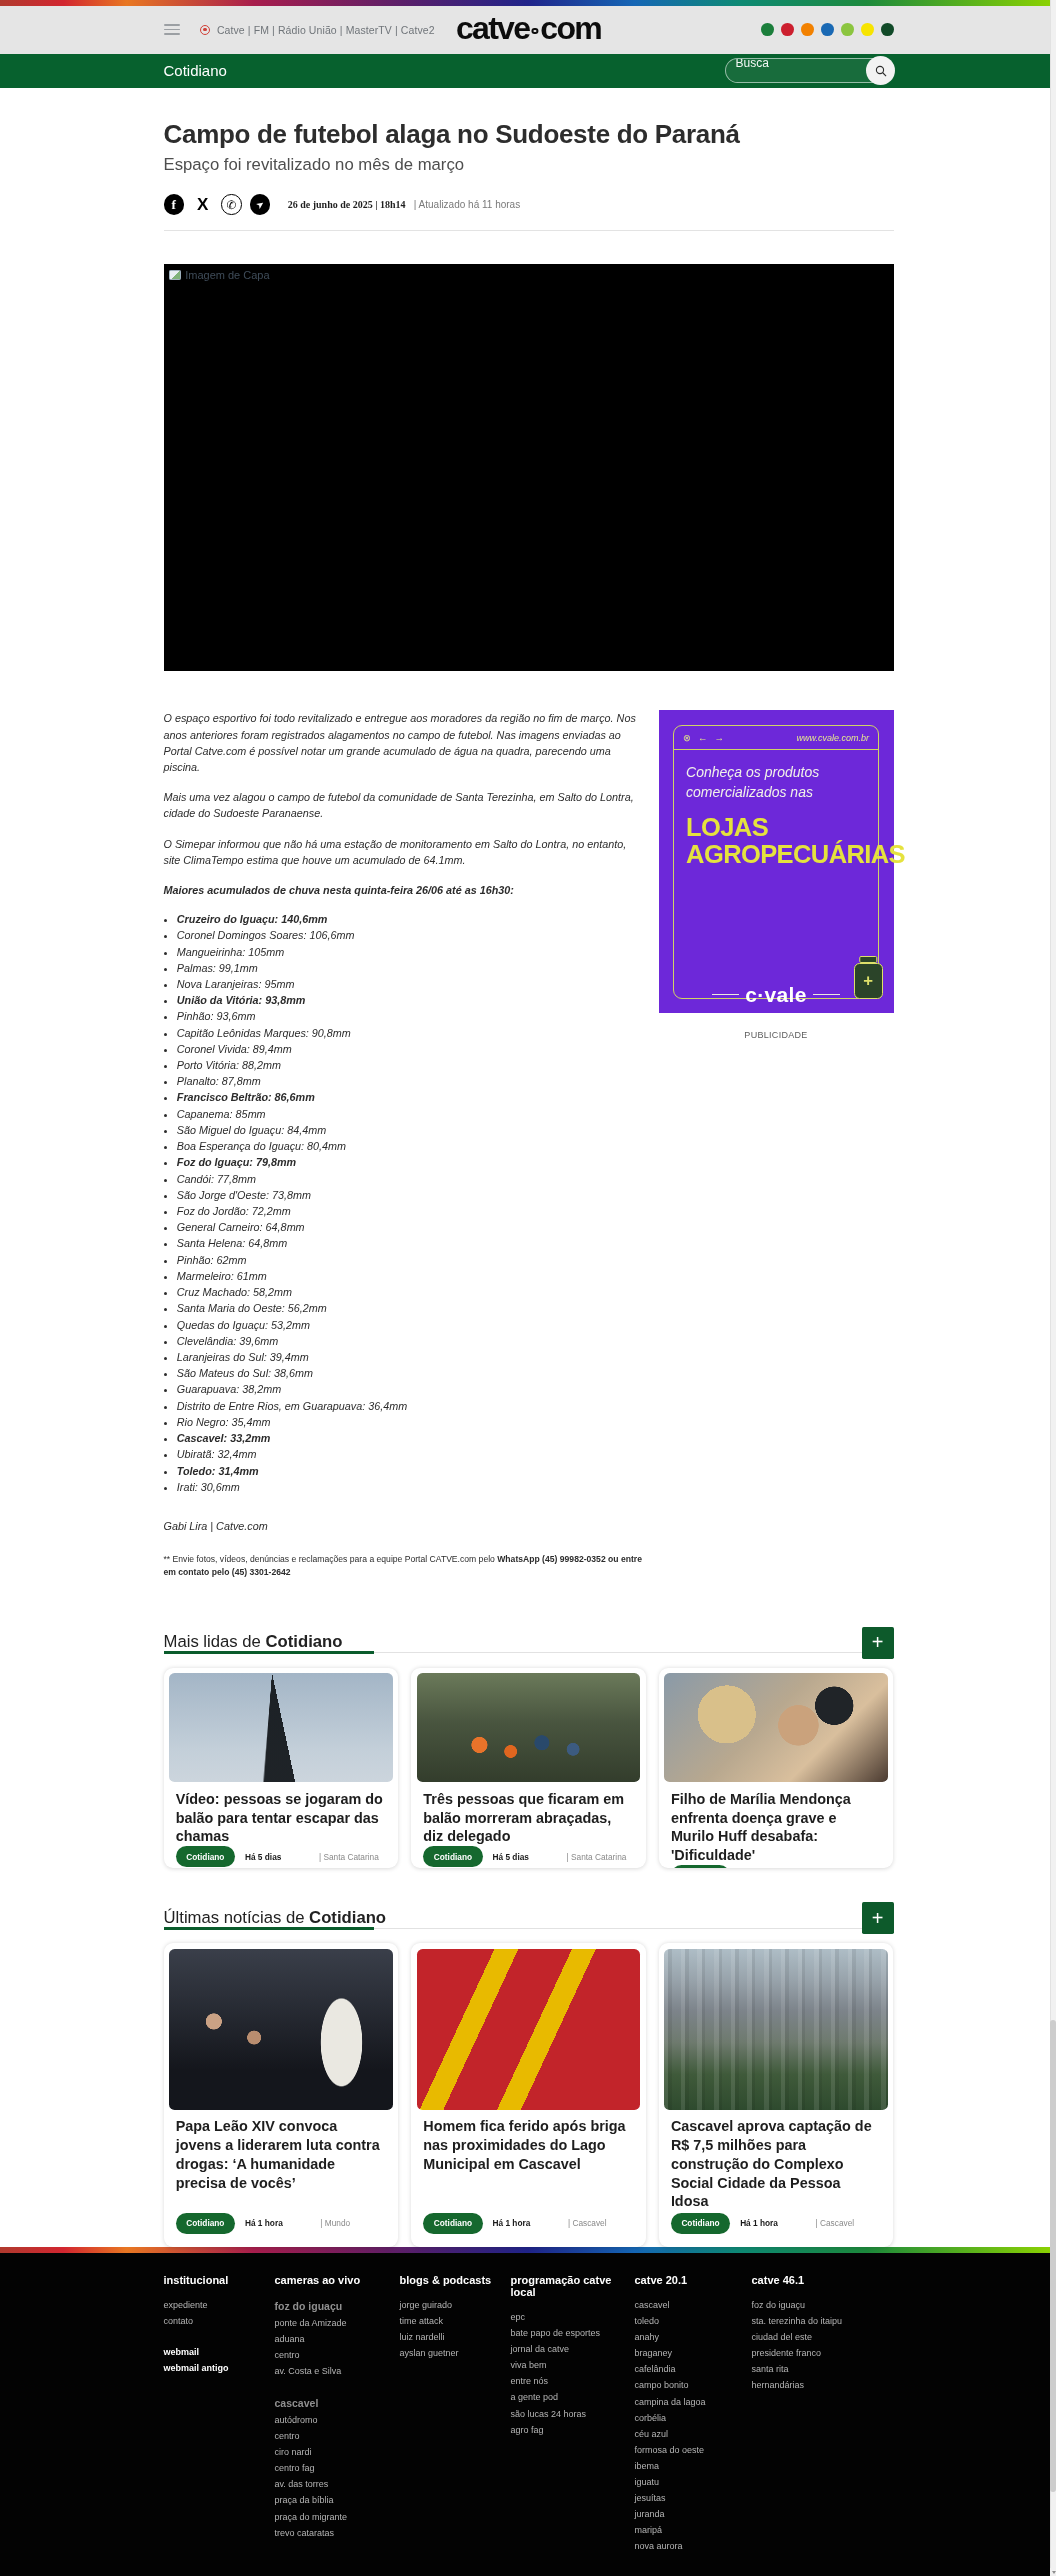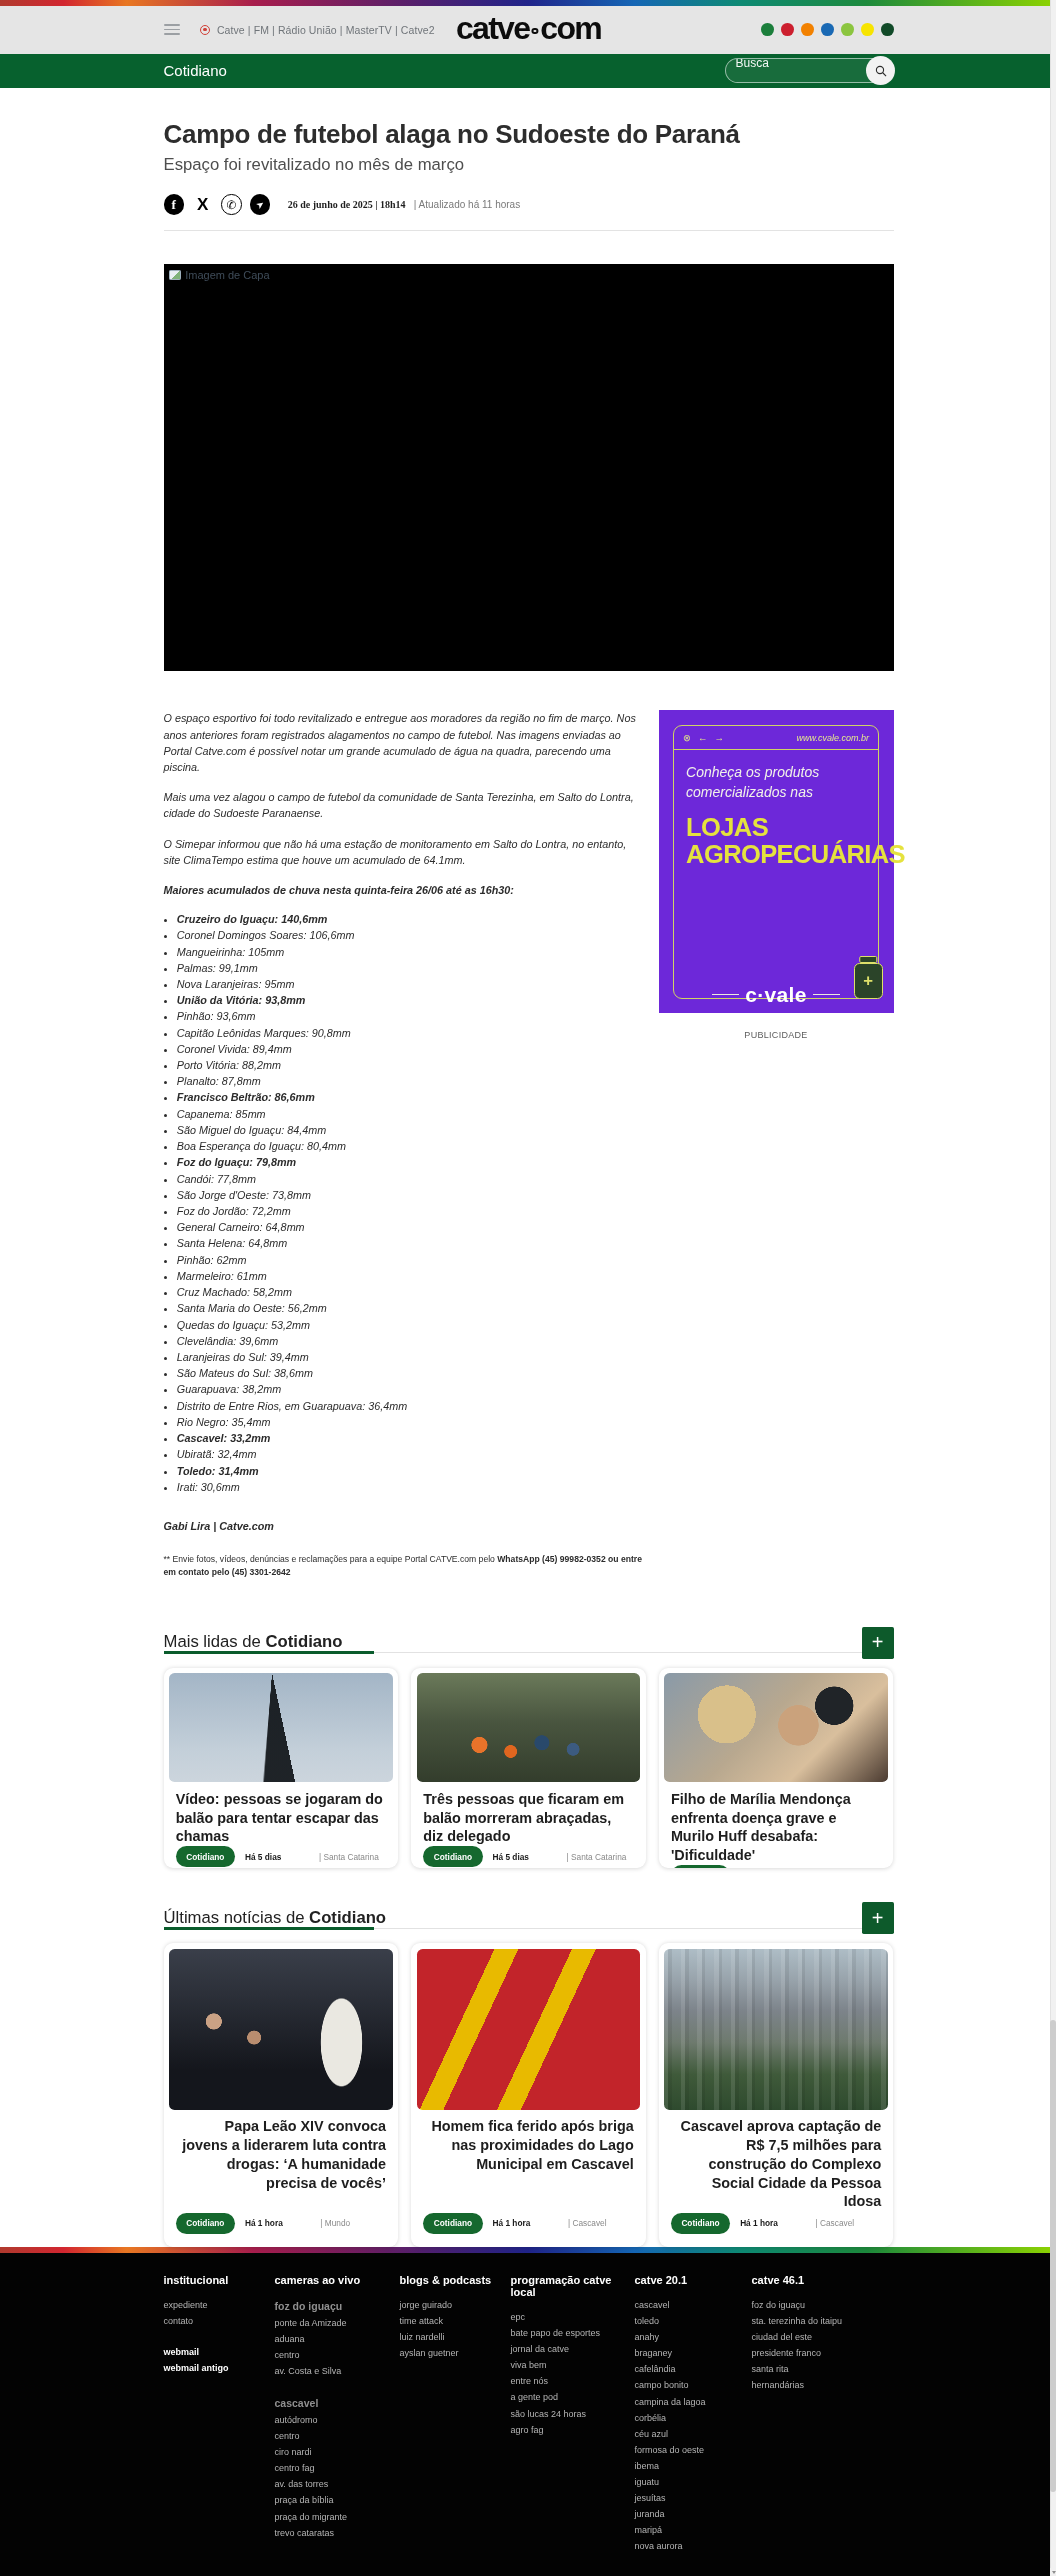--- a/index.html
+++ b/index.html
@@ -57,21 +57,21 @@
   .cover-alt { color:#3f4c59; font-size:11px; }
 
   
   .body-flex { display:flex; gap:13.3px; margin-top:39px; }
   .article-col { width:482px; }
   .article-col p { font-style:italic; font-size:10.8px; line-height:1.5; color:#2c2c2c; margin:0 0 14px; }
   .rain-head { font-weight:bold; }
   .rain { list-style:disc; margin:1.1px 0 0 13.3px; padding:0; }
   .rain li { font-style:italic; font-size:10.8px; line-height:1.3; color:#2c2c2c; margin-bottom:2.2px; }
   .rain li.b { font-weight:bold; }
-  .byline { font-weight:bold; margin-top:24.4px !important; }
+  .byline { font-weight:normal; margin-top:24.4px !important; }
   .contact { font-style:normal !important; font-size:8.6px !important; color:#1c1c1c; margin-top:19px !important; line-height:1.45 !important; }
 
   .side-col { width:235px; }
   .ad { background:#6d28d9; height:303px; padding:14.4px; cursor:pointer; }
   .ad-frame { border:0.8px solid #cfd465; border-radius:9px; height:100%; position:relative; }
   .ad-bar { display:flex; align-items:center; gap:7.2px; padding:6.7px 9px 5.6px; border-bottom:0.8px solid #cfd465; color:#dde289; }
   .adic-close::after { content:"⊗"; font-size:9.4px; }
   .adic-back::after  { content:"←"; font-size:9.4px; }
   .adic-fwd::after   { content:"→"; font-size:9.4px; }
   .ad-url { margin-left:auto; font-style:italic; font-size:9px; color:#e6e98f; }
@@ -90,21 +90,21 @@
   
   .news-sec { margin-top:40px; }
   .sec-head { position:relative; padding-bottom:0; border-bottom:1.1px solid #e2e2e2; }
   .sec-head h2 { margin:0; font-size:16.7px; font-weight:400; color:#222; }
   .sec-head strong { font-weight:800; }
   .green-underline { position:absolute; left:0; bottom:-2.2px; width:210px; height:3.3px; background:#0a5c2c; }
   .plus-btn { position:absolute; right:0; top:-5.6px; width:32px; height:32px; background:#0d5a2b; border:none; border-radius:1.7px; cursor:pointer; }
   .plus-btn::after { content:"+"; color:#fff; font-size:20px; font-weight:300; }
   .cards { display:grid; grid-template-columns:repeat(3,1fr); gap:12.8px; margin-top:14.4px; }
   .card { background:#fff; border-radius:9px; box-shadow:0 0.6px 4.4px rgba(0,0,0,.15); display:flex; flex-direction:column; overflow:hidden; cursor:pointer; }
-  .row1 .card { height:200px; } .row2 .card { height:304px;text-align:right; }
+  .row1 .card { height:200px; } .row2 .card { height:304px; }
   .card-img { margin:5.6px 5.6px 2.2px; border-radius:5.6px; flex:none; }
   .row1 .card-img { height:109px; } .row2 .card-img { height:161px; }
   .card-title { padding:5.6px 12.2px 0; font-size:14.4px; font-weight:700; color:#1e1e1e; line-height:1.3; margin:0; flex:1; }
   .card-meta { display:flex; align-items:center; gap:5.6px; padding:0 12.2px 13.3px; }
   .badge { background:#15682e; color:#fff; font-weight:700; font-size:8.3px; padding:5.6px 10.5px; border-radius:13.3px; }
   .time { font-weight:700; color:#1a1a1a; font-size:8.3px; margin-left:4.4px; }
   .loc { color:#8a8a8a; font-size:8.3px;padding-left:32px; }
 
   
   .ph-balloon { background:

